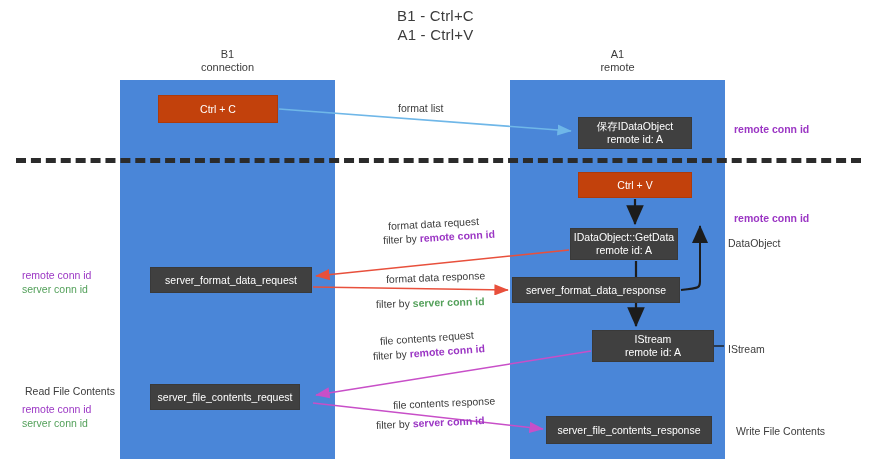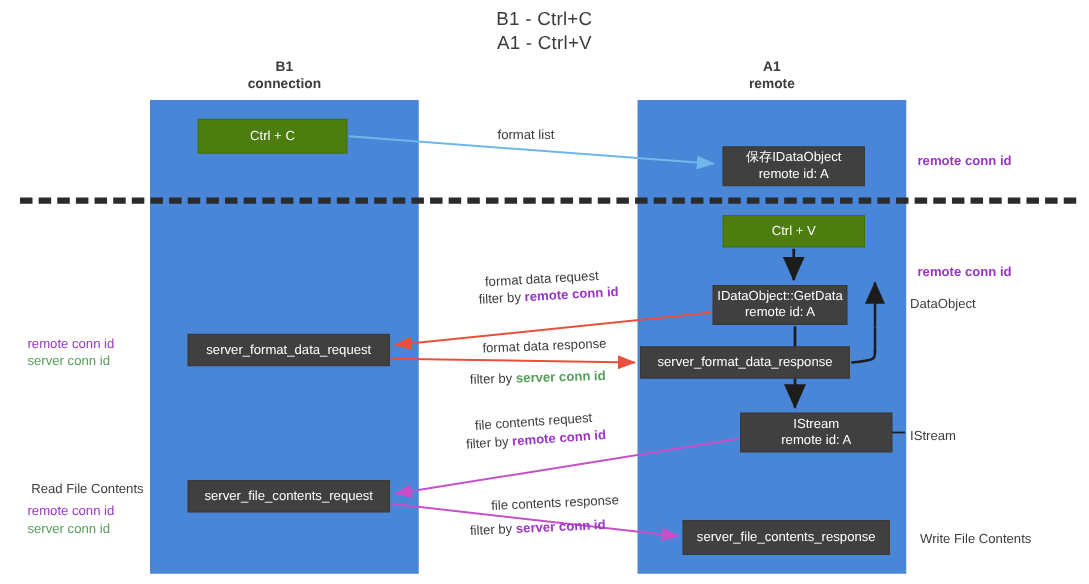--- a/index.html
+++ b/index.html
@@ -12,21 +12,20 @@
   
   .title{
     position:absolute;left:0;top:6px;width:871px;text-align:center;
     font-size:15px;color:#3c3c3c;line-height:19px;letter-spacing:.2px;
   }
 
   
   .colhead{
     position:absolute;text-align:center;font-size:11px;color:#3c3c3c;
     line-height:13px;
-    font-weight:bold;
   }
   .colhead .c-top{display:block;}
   .colhead .c-sub{display:block;}
 
   
   .lane{position:absolute;background:#4a86d8;}
   #lane-b1{left:120px;top:80px;width:215px;height:379px;}
   #lane-a1{left:510px;top:80px;width:215px;height:379px;}
 
   
@@ -36,31 +35,31 @@
   }
 
   
   .node{
     position:absolute;box-sizing:border-box;display:flex;
     flex-direction:column;align-items:center;justify-content:center;
     color:#ffffff;font-size:10.5px;line-height:13px;text-align:center;
     border:1px solid rgba(0,0,0,.10);
   }
   .node span{display:block;white-space:nowrap;}
-  .green{background:#4d7c0f;}
+  .green{background:#c2410c;}
   .orange{background:#404040;}
 
   #n-ctrlc{left:158px;top:95px;width:120px;height:28px;}
   #n-save-ido{left:578px;top:117px;width:114px;height:32px;}
   #n-ctrlv{left:578px;top:172px;width:114px;height:26px;}
   #n-getdata{left:570px;top:228px;width:108px;height:32px;}
   #n-sfdreq{left:150px;top:267px;width:162px;height:26px;}
   #n-sfdresp{left:512px;top:277px;width:168px;height:26px;}
   #n-istream{left:592px;top:330px;width:122px;height:32px;}
-  #n-sfcreq{left:150px;top:384px;width:162px;height:26px;}
+  #n-sfcreq{left:150px;top:384px;width:150px;height:26px;}
   #n-sfcresp{left:546px;top:416px;width:166px;height:28px;}
 
   
   .ann{position:absolute;font-size:10.5px;line-height:14px;white-space:nowrap;}
   .ann.bold{font-weight:bold;}
   .purple{color:#9b36c4;}
   .green-t{color:#53a05a;}
   .dark{color:#3c3c3c;}
 
   #ann-rci-1{left:734px;top:122px;}

